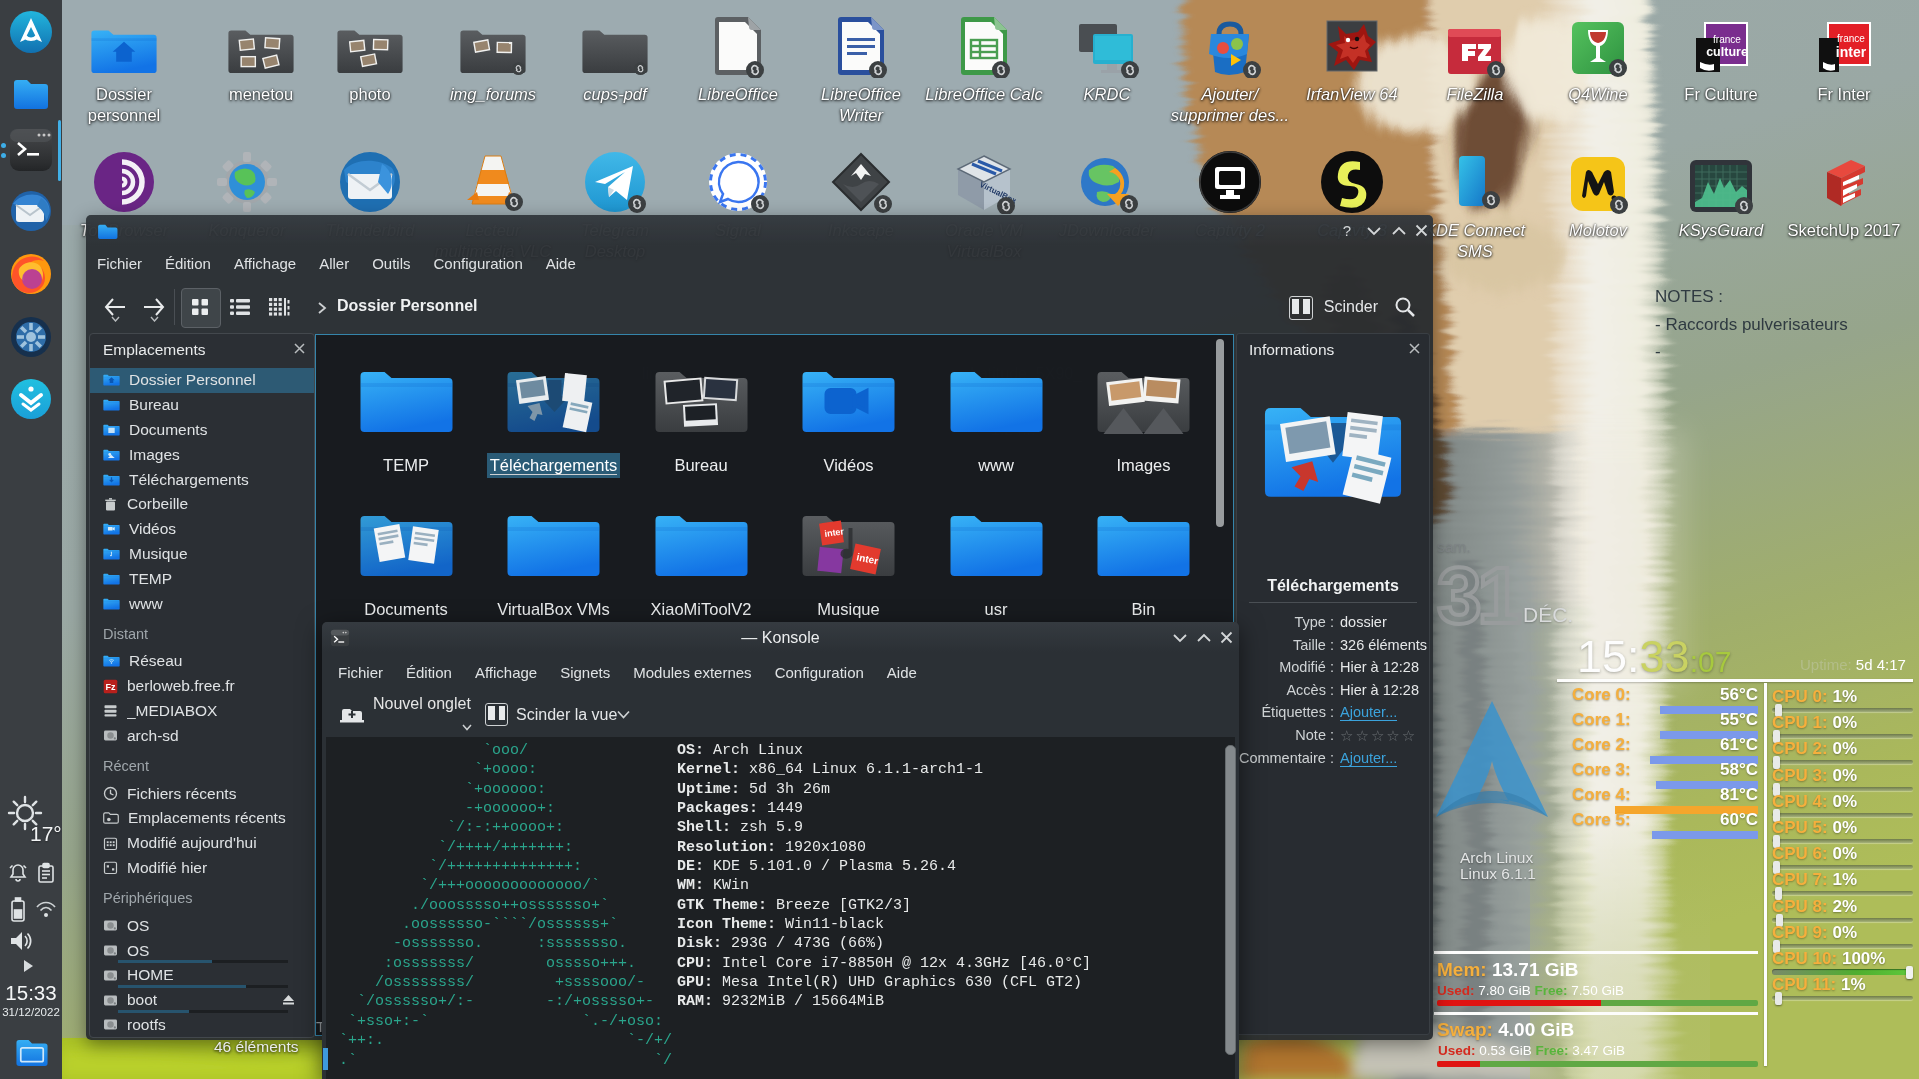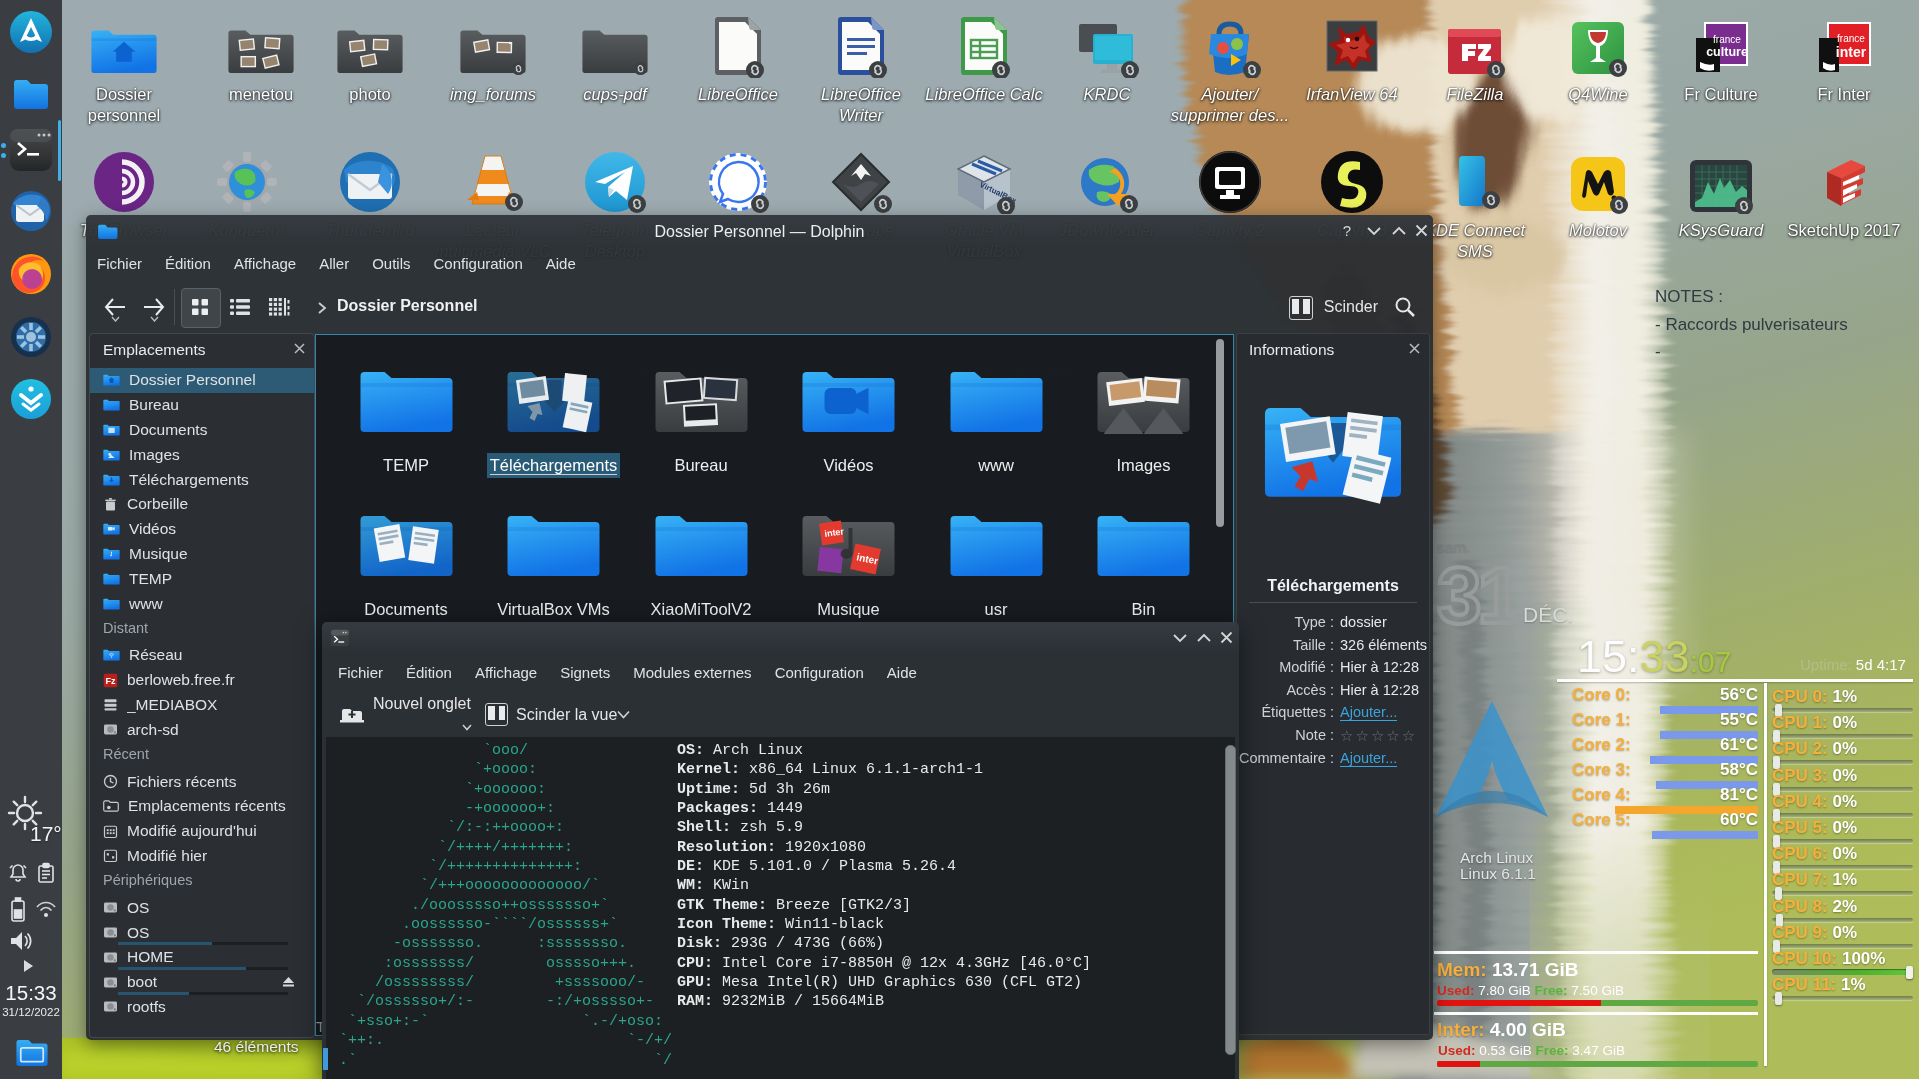--- a/index.html
+++ b/index.html
@@ -17,21 +17,21 @@
 box-shadow:0 5px 18px rgba(0,0,0,.42);border-radius:5px;}
 #konsole{position:absolute;left:322px;top:622px;width:917px;height:457px;background:#2b3035;
 box-shadow:0 6px 24px rgba(0,0,0,.55);border-radius:5px 5px 0 0;}
 .menu{position:absolute;font-size:15px;color:#dfe2e4;display:flex;}
 .menu span{margin-right:0;}
 
 .dside{position:absolute;left:3px;top:118px;width:224px;height:703px;background:#2b2f34;
 border:1px solid #43484d;border-radius:4px;color:#dfe2e4;font-size:15.5px;}
 .srow{position:relative;height:24.8px;display:flex;align-items:center;padding-left:13px;}
 .srow svg{margin-right:9px;flex:none;}
-.shead{color:#9fa6ab;font-size:14.5px;margin:4px 0 7px 13px;}
+.shead{color:#9fa6ab;font-size:14.5px;margin:10px 0 7px 13px;}
 .fview{position:absolute;left:229px;top:119px;width:917px;height:700px;background:rgba(24,27,31,.97);
 border:1px solid #3585ab;}
 .ficon{position:absolute;width:146px;text-align:center;color:#eceeef;font-size:16.5px;}
 .ficon .fi{height:76px;display:flex;align-items:flex-end;justify-content:center;}
 .ficon .fl{margin-top:17px;line-height:20px;}
 .dinfo{position:absolute;right:3px;top:118px;width:192px;height:700px;background:#282c31;
 border:1px solid #3a3f44;border-radius:3px;color:#dddfe1;font-size:14.5px;}
 
 #term{position:absolute;left:4px;top:115px;right:4px;bottom:0;background:#1d2023;
 font-family:"Liberation Mono",monospace;font-size:15px;line-height:19.35px;white-space:pre;color:#e8eaea;padding:4px 0 0 4px;}
@@ -645,21 +645,21 @@
 </svg>
 <div class="abs" style="left:1460px;top:850px;color:#e4e6e6;font-size:15.5px;line-height:16px;text-shadow:0 1px 2px rgba(0,0,0,.4);">Arch Linux<br>Linux 6.1.1</div>
 
 <div class="abs" style="left:1434px;top:951px;width:324px;height:2.5px;background:#fdfdfc;"></div>
 <div class="abs" style="left:1437px;top:959px;font-size:19px;"><span class="olab" style="font-size:19px;">Mem:</span> <b style="color:#fff;">13.71 GiB</b></div>
 <div class="abs" style="left:1437px;top:983px;font-size:13.5px;color:#ddd;"><span style="color:#d42a1e;font-weight:bold;">Used:</span> <span style="color:#fff;">7.80 GiB</span> <span style="color:#58b43c;font-weight:bold;">Free:</span> <span style="color:#fff;">7.50 GiB</span></div>
 <div class="abs" style="left:1437px;top:1000px;width:321px;height:6px;background:#60a844;border-radius:2px;">
       <div style="position:absolute;left:0;top:0;width:164px;height:6px;background:#e01311;border-radius:2px 0 0 2px;"></div>
     </div>
 <div class="abs" style="left:1434px;top:1012px;width:324px;height:2.5px;background:#fdfdfc;"></div>
-<div class="abs" style="left:1437px;top:1019px;font-size:19px;"><span class="olab" style="font-size:19px;">Inter:</span> <b style="color:#fff;">4.00 GiB</b></div>
+<div class="abs" style="left:1437px;top:1019px;font-size:19px;"><span class="olab" style="font-size:19px;">Swap:</span> <b style="color:#fff;">4.00 GiB</b></div>
 <div class="abs" style="left:1438px;top:1043px;font-size:13.5px;color:#ddd;"><span style="color:#d42a1e;font-weight:bold;">Used:</span> <span style="color:#fff;">0.53 GiB</span> <span style="color:#58b43c;font-weight:bold;">Free:</span> <span style="color:#fff;">3.47 GiB</span></div>
 <div class="abs" style="left:1437px;top:1061px;width:321px;height:6px;background:#60a844;border-radius:2px;">
       <div style="position:absolute;left:0;top:0;width:43px;height:6px;background:#e01311;border-radius:2px 0 0 2px;"></div>
     </div>
 </div>
 
 <div id="dolphin">
  <div class="abs" style="left:0;top:0;right:0;height:32px;background:linear-gradient(180deg,rgba(62,68,74,.5),rgba(62,68,74,0));border-radius:5px 5px 0 0;"></div>
 
  <div class="abs" style="left:0;top:0;right:0;bottom:0;overflow:hidden;color:rgba(225,232,236,.13);font-size:16px;font-style:italic;pointer-events:none;">
@@ -677,21 +677,20 @@
   <div style="position:absolute;left:340px;top:300px;width:56px;height:70px;background:rgba(230,235,240,.04);"></div>
   <span style="position:absolute;left:218px;top:497px;font-style:normal;">tv_sfr_all.m3u</span>
   <div style="position:absolute;left:679px;top:123px;width:88px;height:112px;background:rgba(230,235,240,.045);"></div>
   <span style="position:absolute;left:510px;top:500px;font-style:normal;">RE14-716850.</span>
   <span style="position:absolute;left:555px;top:553px;font-style:normal;">pdf</span>
  </div>
 
  <svg class="abs" style="left:11px;top:7px;width:22px;height:18px" viewBox="0 0 24 20">
       <path d="M1 5 q0-2 2-2 l6 0 l2.5 3 l9 0 q2 0 2 2 l0 9 q0 2-2 2 l-17.5 0 q-2 0-2-2 Z" fill="url(#tfol)"></path>
     </svg>
- <div class="abs" style="left:0;right:0;top:8px;text-align:center;font-size:16px;color:#eceeef;">Dossier Personnel — Dolphin</div>
  <div class="abs" style="right:82px;top:7px;color:#d2d5d7;font-size:15px;">?</div>
  <svg class="abs" style="right:52px;top:11px;width:14px;height:10px" viewBox="0 0 14 10">
       <path d="M1 2 L7 8 L13 2" stroke="#d2d5d7" stroke-width="1.8" fill="none"></path>
     </svg>
  <svg class="abs" style="right:27px;top:11px;width:14px;height:10px" viewBox="0 0 14 10">
       <path d="M1 8 L7 2 L13 8" stroke="#d2d5d7" stroke-width="1.8" fill="none"></path>
     </svg>
  <svg class="abs" style="right:5px;top:9px;width:13px;height:13px" viewBox="0 0 13 13">
       <path d="M1.5 1.5 L11.5 11.5 M11.5 1.5 L1.5 11.5" stroke="#d2d5d7" stroke-width="1.8"></path>
     </svg>
@@ -1184,20 +1183,21 @@
 <div id="konsole">
  <div class="abs" style="left:0;top:0;right:0;height:30px;background:linear-gradient(180deg,rgba(62,68,74,.55),rgba(62,68,74,0));border-radius:5px 5px 0 0;"></div>
  <svg class="abs" style="left:8px;top:6px;width:20px;height:20px" viewBox="0 0 24 24">
       <rect x="1" y="2" width="22" height="20" rx="4" fill="#3a3e41"></rect>
       <rect x="1" y="2" width="22" height="7" rx="3.5" fill="#55595c"></rect>
       <path d="M5 10 L9 13.5 L5 17" stroke="#fff" stroke-width="1.6" fill="none"></path>
       <rect x="10" y="16" width="7" height="1.6" fill="#fff"></rect>
       <circle cx="16" cy="5.5" r="1" fill="#ccc"></circle>
       <circle cx="19" cy="5.5" r="1" fill="#ccc"></circle>
     </svg>
+ <div class="abs" style="left:0;right:0;top:7px;text-align:center;font-size:16px;color:#eceeef;">— Konsole</div>
  <svg class="abs" style="right:52px;top:11px;width:14px;height:10px" viewBox="0 0 14 10">
       <path d="M1 2 L7 8 L13 2" stroke="#d2d5d7" stroke-width="1.8" fill="none"></path>
     </svg>
  <svg class="abs" style="right:28px;top:11px;width:14px;height:10px" viewBox="0 0 14 10">
       <path d="M1 8 L7 2 L13 8" stroke="#d2d5d7" stroke-width="1.8" fill="none"></path>
     </svg>
  <svg class="abs" style="right:6px;top:9px;width:13px;height:13px" viewBox="0 0 13 13">
       <path d="M1.5 1.5 L11.5 11.5 M11.5 1.5 L1.5 11.5" stroke="#d2d5d7" stroke-width="1.8"></path>
     </svg>
  <div class="menu" style="left:16px;top:42px;gap:23px;">

